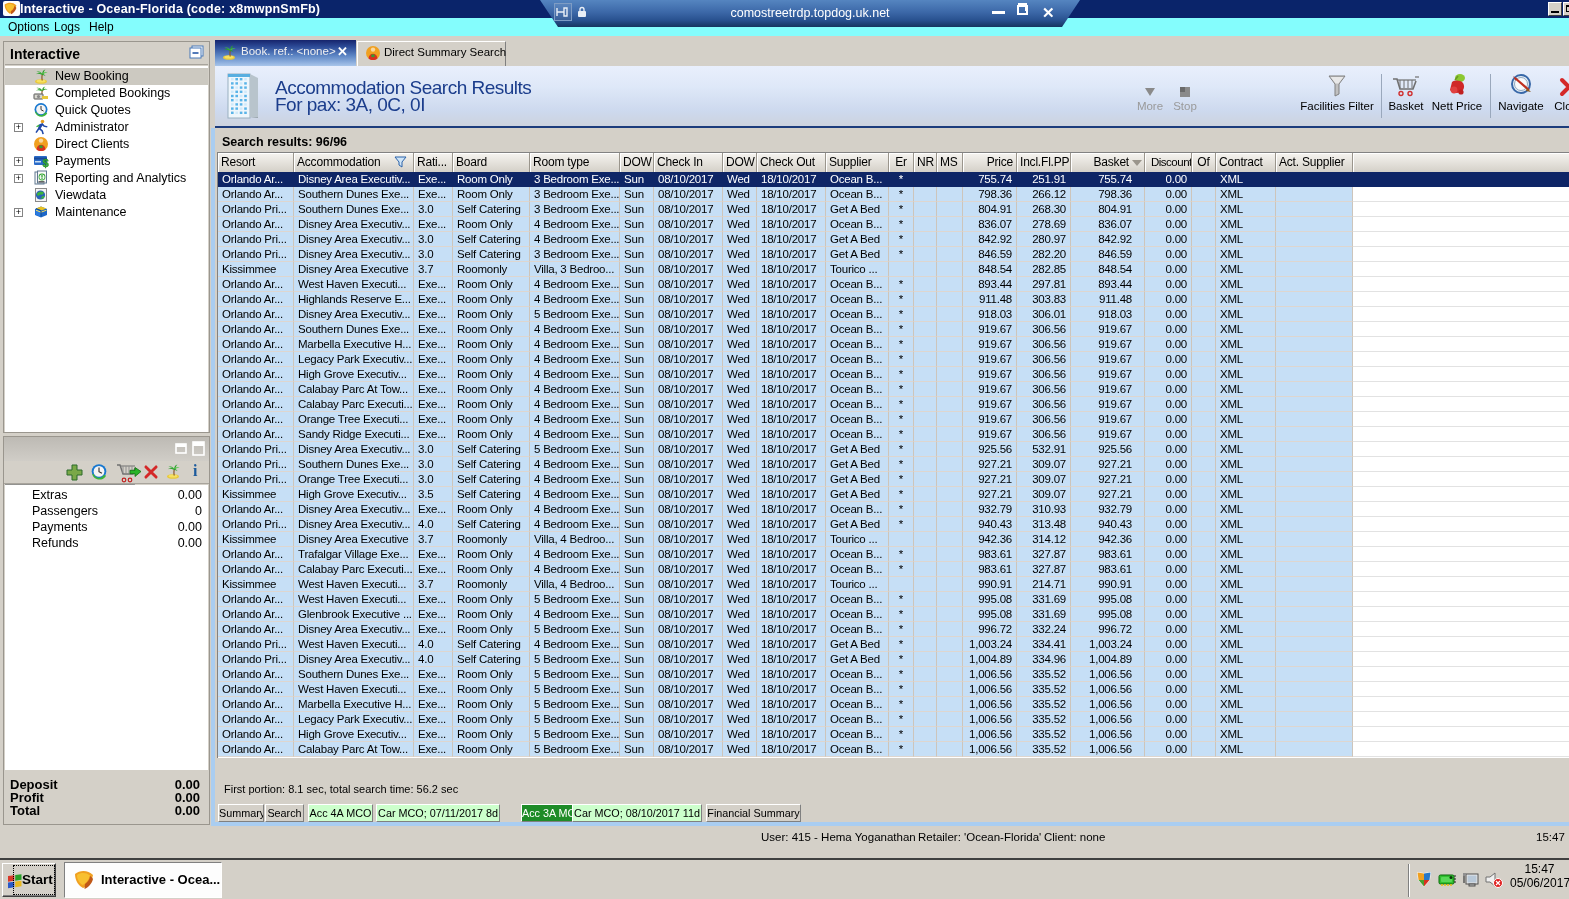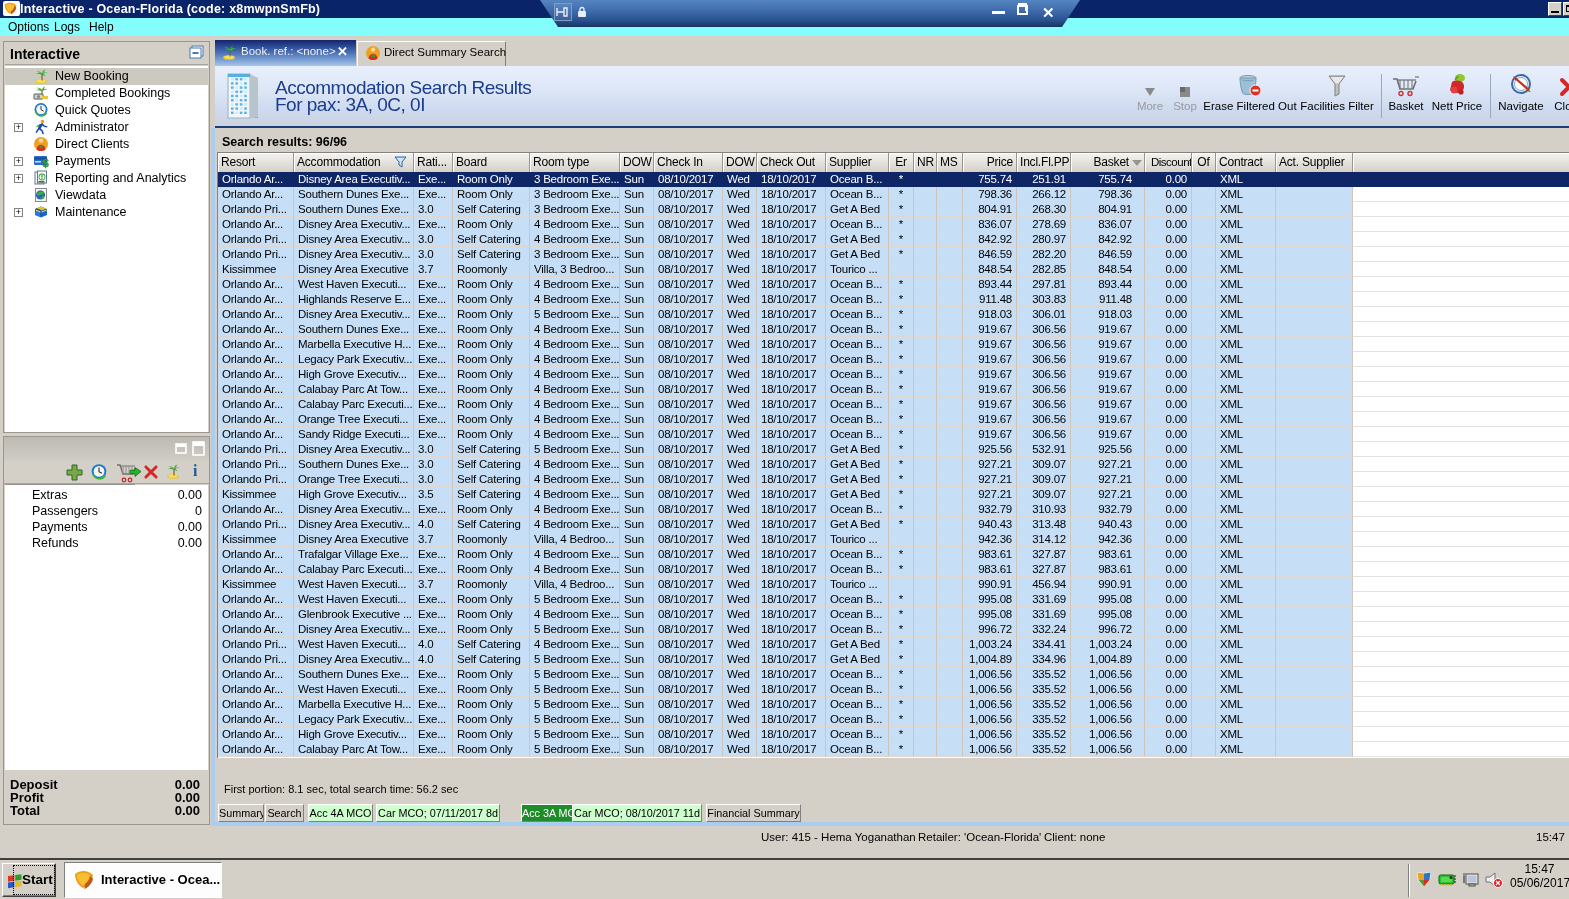--- a/index.html
+++ b/index.html
@@ -107,20 +107,21 @@
 </div>
 
 <div class="abs" id="rdpbar">
   <div class="abs" style="left:14px;top:3px;width:18px;height:18px;border:1px solid #7e9cc4;background:rgba(255,255,255,0.08)"><svg width="14" height="12" viewBox="0 0 14 12">
           <path d="M2 2v8M2 6h7M9 3v6M9 2h3v8H9z" stroke="#e8eef6" stroke-width="1.4" fill="none"></path>
         </svg></div>
   <div class="abs" style="left:36px;top:5px"><svg width="12" height="14" viewBox="0 0 12 14">
           <rect x="2" y="6" width="8" height="6" rx="1" fill="#e8eef6"></rect>
           <path d="M4 6V4.5a2 2 0 014 0V6" stroke="#e8eef6" stroke-width="1.4" fill="none"></path>
         </svg></div>
+  <div class="abs" id="rdptext">comostreetrdp.topdog.uk.net</div>
   <div class="abs" style="left:452px;top:4px;width:13px;height:10px;border-bottom:3px solid #fff"></div>
   <div class="abs" style="left:477px;top:5px;width:11px;height:10px;border:2px solid #fff"></div>
   <div class="abs" style="left:478px;top:3px;width:9px;height:8px;border-top:2px solid #fff;border-right:2px solid #fff"></div>
   <div class="abs" style="left:502px;top:4px;color:#fff;font-size:15px;font-weight:bold">✕</div>
 </div>
 
 <div class="abs panel" id="navpanel">
   <div class="abs" id="navhead">
     <span class="abs" id="navtitle">Interactive</span>
     <svg class="abs" style="left:184px;top:3px" width="16" height="15" viewBox="0 0 16 15">
@@ -384,29 +385,20 @@
           <svg width="14" height="12" viewBox="0 0 14 12">
             <path d="M2 2h10L7 10z" fill="#8a8a8a"></path>
           </svg>
         </span>More</div>
       <div class="toolbtn dis" style="left:890px;width:160px"><span class="ticn" style="height:26px;display:flex;align-items:flex-end;justify-content:center">
           <svg width="12" height="12" viewBox="0 0 12 12">
             <rect x="1" y="1" width="10" height="10" fill="#8a8a8a"></rect>
             <rect x="1" y="1" width="5" height="5" fill="#6a6a6a"></rect>
           </svg>
         </span>Stop</div>
-      <div class="toolbtn" style="left:955px;width:160px"><span class="ticn" style="height:26px;display:flex;align-items:flex-end;justify-content:center">
-          <svg width="26" height="24" viewBox="0 0 26 24">
-            <ellipse cx="11" cy="4" rx="8" ry="2.5" fill="#bcd4e4" stroke="#7a98ac"></ellipse>
-            <path d="M3 4c0 6 1.5 12 2.5 15 1 2 10 2 11 0 1-3 2.5-9 2.5-15z" fill="#9cc0d8" stroke="#7a98ac"></path>
-            <path d="M5.5 6c1.5 1 9.5 1 11 0" stroke="#7a98ac" fill="none"></path>
-            <circle cx="18.5" cy="16.5" r="5.5" fill="#e03028" stroke="#fff"></circle>
-            <rect x="15.5" y="15.5" width="6" height="2" fill="#fff"></rect>
-          </svg>
-        </span>Erase Filtered Out</div>
       <div class="toolbtn" style="left:1042px;width:160px"><span class="ticn" style="height:26px;display:flex;align-items:flex-end;justify-content:center">
           <svg width="20" height="24" viewBox="0 0 20 24">
             <path d="M2 2h16l-6 8v10l-4 2V10z" fill="#c0c0c0" stroke="#808080"></path>
             <path d="M3.5 3h13l-5 6.6h-3z" fill="#e8e8e8"></path>
           </svg>
         </span>Facilities Filter</div>
       <div class="toolbtn" style="left:1111px;width:160px"><span class="ticn" style="height:26px;display:flex;align-items:flex-end;justify-content:center">
           <svg width="30" height="24" viewBox="0 0 30 24">
             <path d="M2 5h4l3 10h13l3-8" stroke="#707070" stroke-width="1.6" fill="none"></path>
             <path d="M7 6h18" stroke="#707070" stroke-width="1.2"></path>
@@ -1101,21 +1093,21 @@
         <div class="c" style="left:312px;width:90px;padding-left:4px;">Villa, 4 Bedroo...</div>
         <div class="c" style="left:402px;width:34px;padding-left:4px;">Sun</div>
         <div class="c" style="left:436px;width:69px;padding-left:4px;">08/10/2017</div>
         <div class="c" style="left:505px;width:34px;padding-left:4px;">Wed</div>
         <div class="c" style="left:539px;width:69px;padding-left:4px;">18/10/2017</div>
         <div class="c" style="left:608px;width:63px;padding-left:4px;">Tourico ...</div>
         <div class="c" style="left:671px;width:25px;text-align:center;"></div>
         <div class="c" style="left:696px;width:23px;padding-left:4px;"></div>
         <div class="c" style="left:719px;width:26px;padding-left:4px;"></div>
         <div class="c" style="left:745px;width:54px;text-align:right;padding-right:4px;">990.91</div>
-        <div class="c" style="left:799px;width:54px;text-align:right;padding-right:4px;">456.94</div>
+        <div class="c" style="left:799px;width:54px;text-align:right;padding-right:4px;">214.71</div>
         <div class="c" style="left:853px;width:74px;text-align:right;padding-right:12px;">990.91</div>
         <div class="c" style="left:927px;width:47px;text-align:right;padding-right:4px;">0.00</div>
         <div class="c" style="left:974px;width:24px;padding-left:4px;"></div>
         <div class="c" style="left:998px;width:60px;padding-left:4px;">XML</div>
         <div class="c" style="left:1058px;width:77px;padding-left:4px;"></div>
         <div class="fill" style="left:1135px;width:216px;"></div>
       </div>
       <div class="drow" style="top:439px">
         <div class="c" style="left:0px;width:76px;padding-left:4px;">Orlando Ar...</div>
         <div class="c" style="left:76px;width:120px;padding-left:4px;">West Haven Executi...</div>

